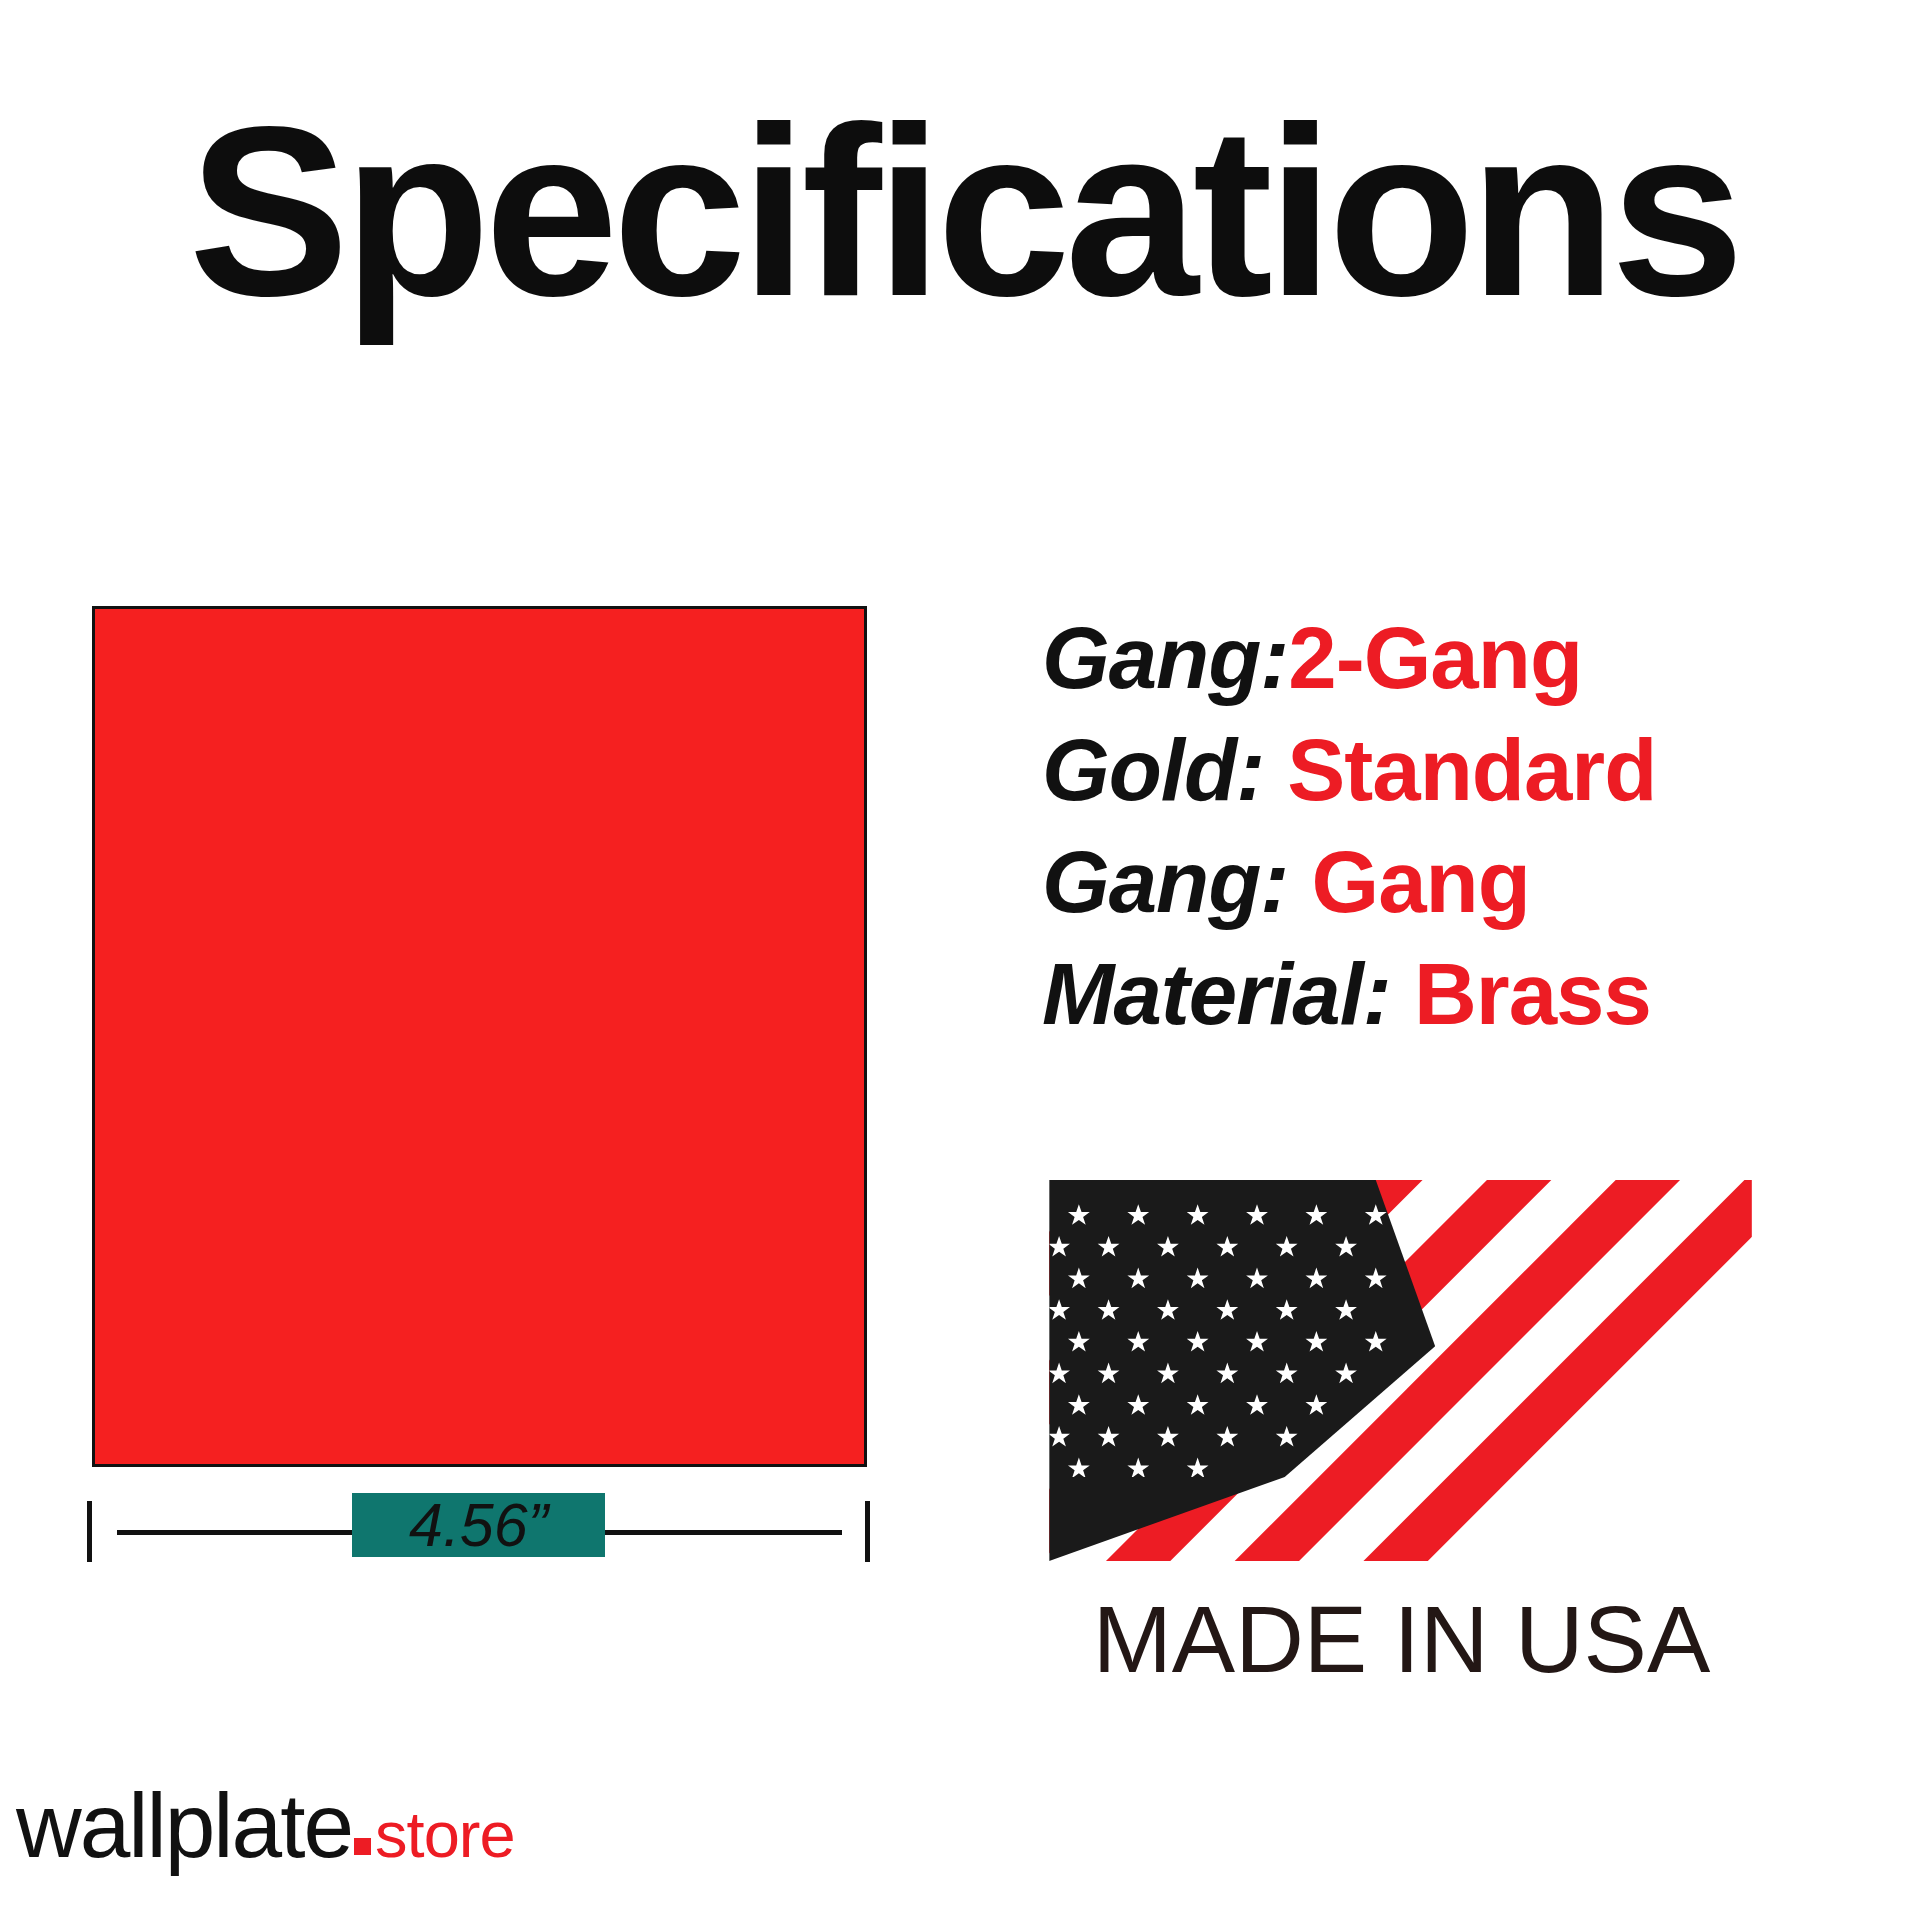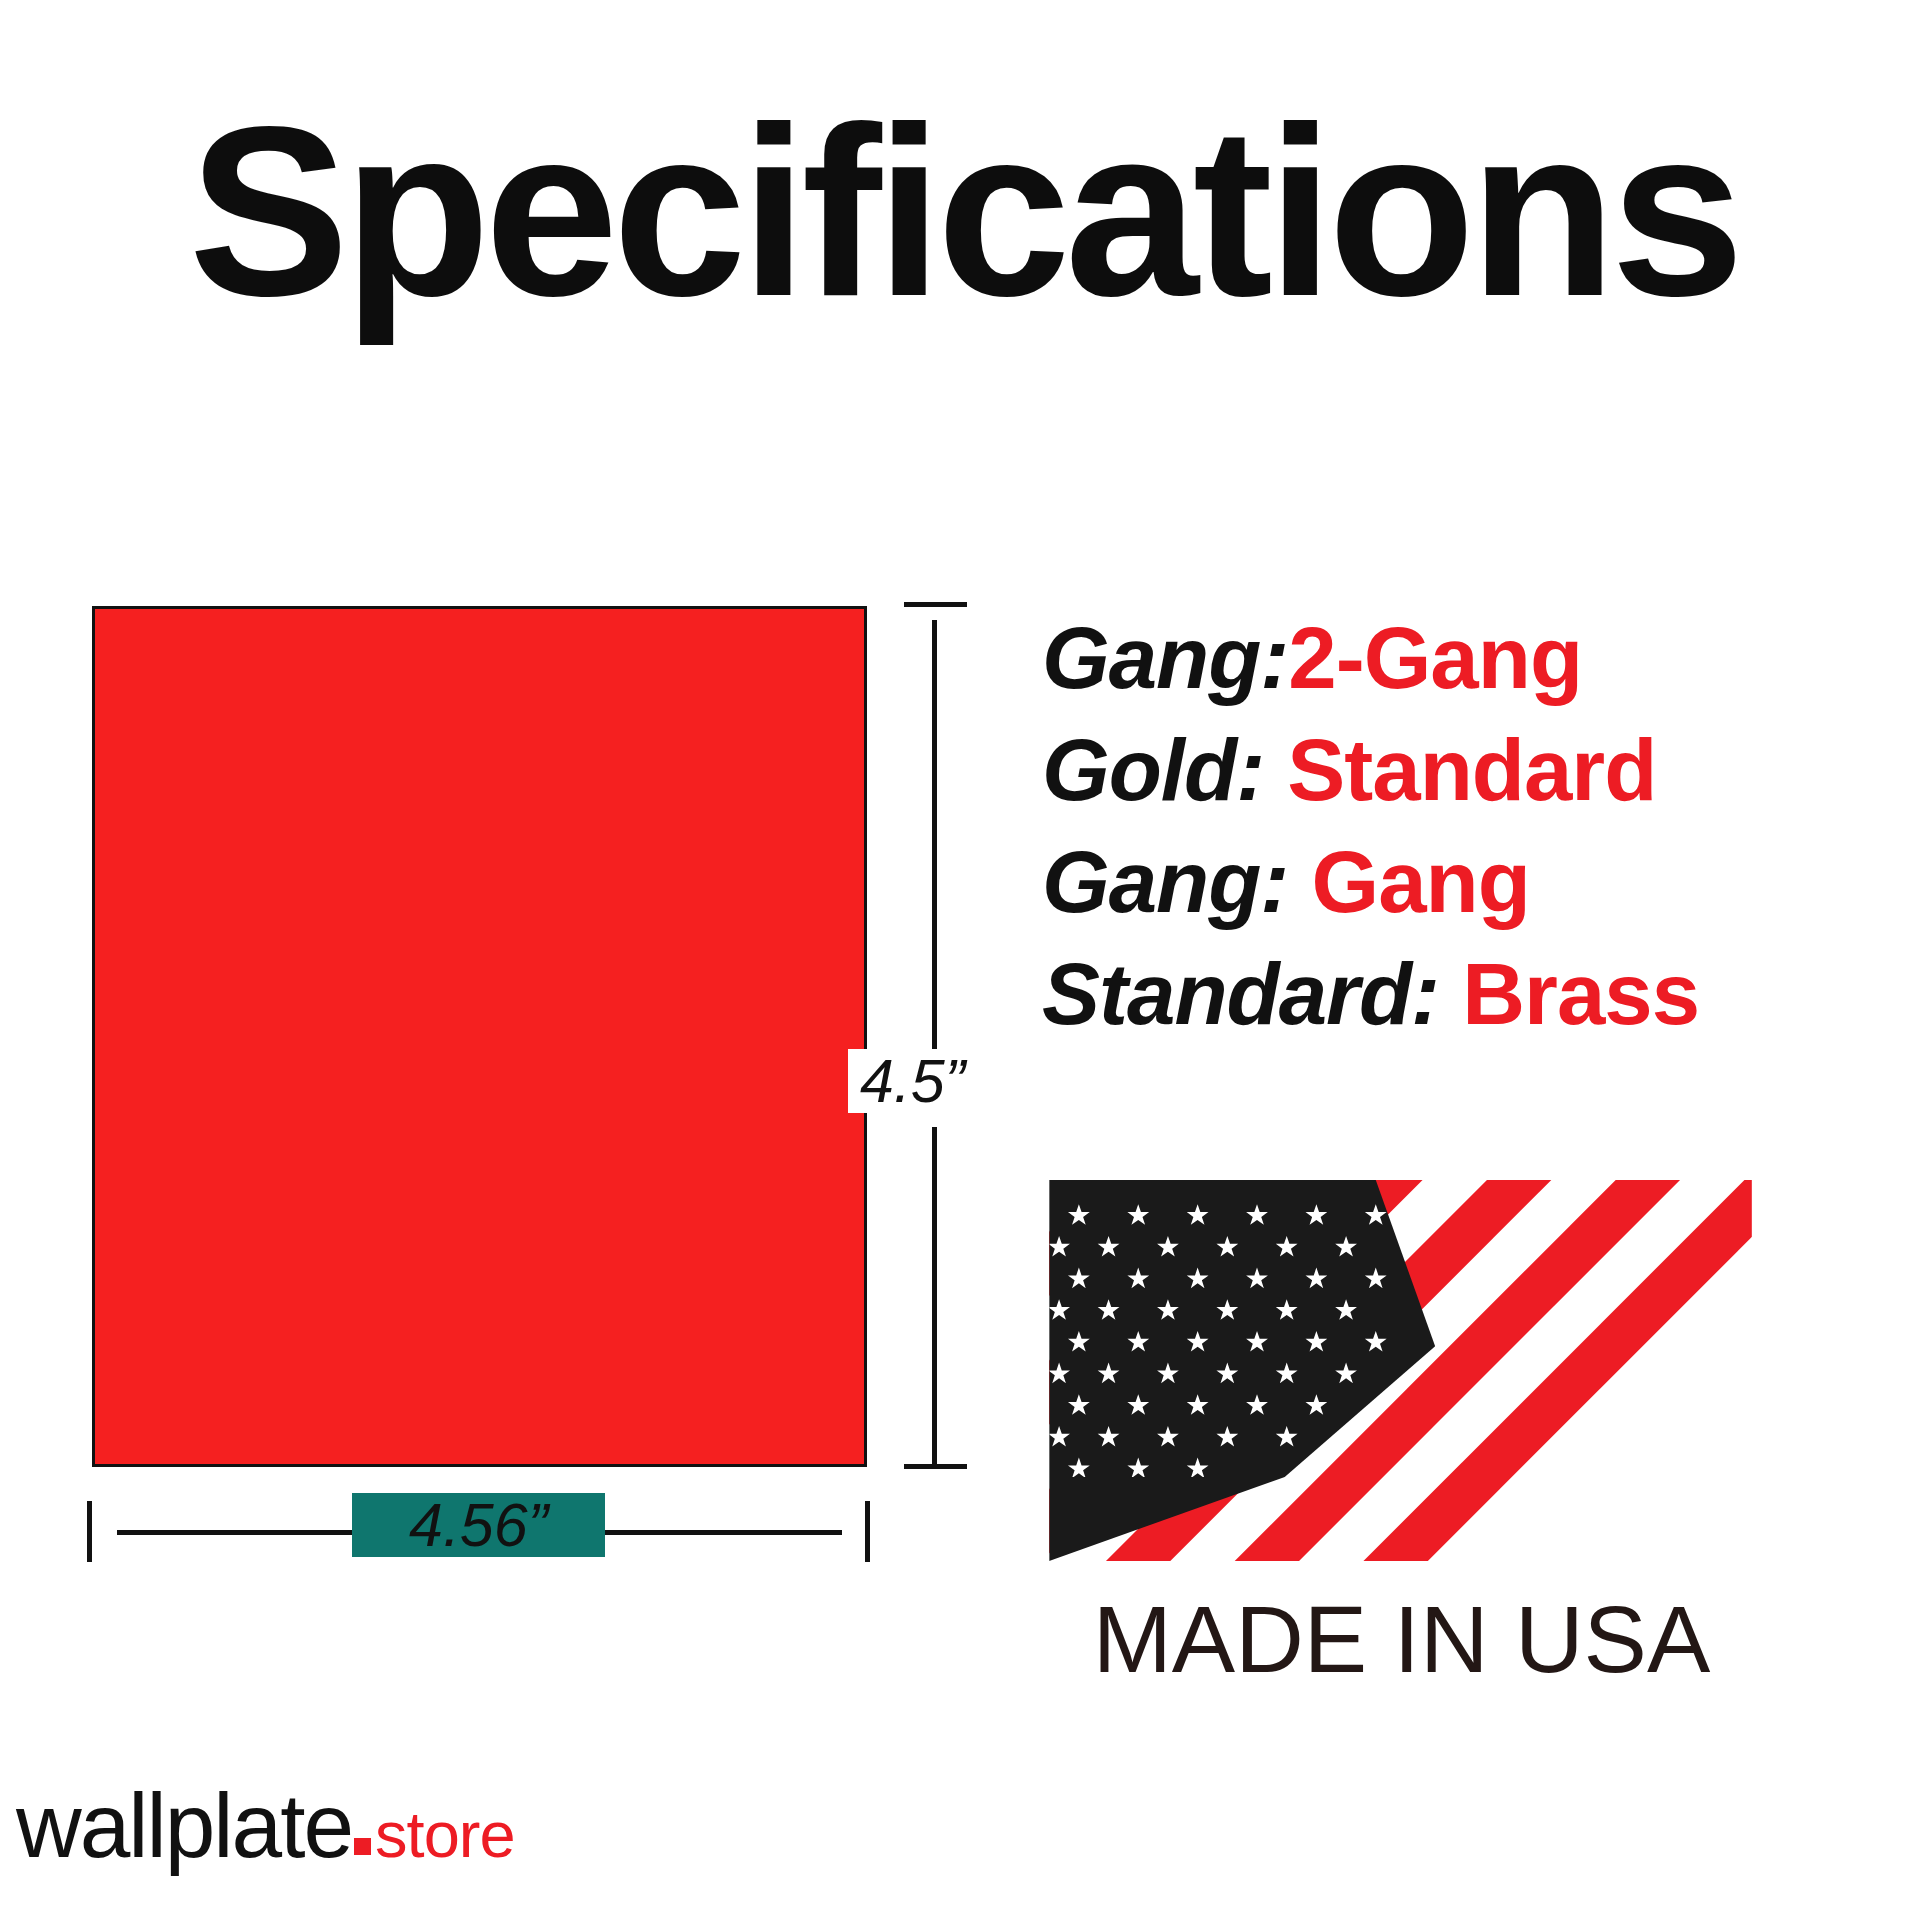--- a/index.html
+++ b/index.html
@@ -208,48 +208,41 @@
 </style>
 </head>
 <body>
 
 <div id="page">
 
   <div id="title">Specifications</div>
 
   <div id="swatch"></div>
 
-  <div id="dim-v">
-    <div class="cap-top"></div>
-    <div class="seg seg-upper"></div>
-    <div class="seg seg-lower"></div>
-    <div class="cap-bot"></div>
-    <div id="dim-v-label">4.5”</div>
-  </div>
 
   <div id="dim-h">
     <div class="cap-left"></div>
     <div class="seg seg-left"></div>
     <div class="seg seg-right"></div>
     <div class="cap-right"></div>
     <div id="dim-h-label">4.56”</div>
   </div>
 
   <div id="spec-list">
     <div class="spec-row">
       <span class="spec-key">Gang:</span><span class="spec-value">2-Gang</span>
     </div>
     <div class="spec-row">
       <span class="spec-key">Gold: </span><span class="spec-value">Standard</span>
     </div>
     <div class="spec-row">
       <span class="spec-key">Gang: </span><span class="spec-value">Gang</span>
     </div>
     <div class="spec-row">
-      <span class="spec-key">Standard: </span><span class="spec-value">Brass</span>
+      <span class="spec-key">Material: </span><span class="spec-value">Brass</span>
     </div>
   </div>
 
   <div id="flag-block">
     <svg id="flag-svg" viewBox="0 0 710 385" xmlns="http://www.w3.org/2000/svg">
       <defs>
 
         <g id="star5">
           <polygon points="0,-11.5 2.7,-3.6 11,-3.6 4.3,1.4 6.9,9.3 0,4.4 -6.9,9.3 -4.3,1.4 -11,-3.6 -2.7,-3.6"></polygon>
         </g>

